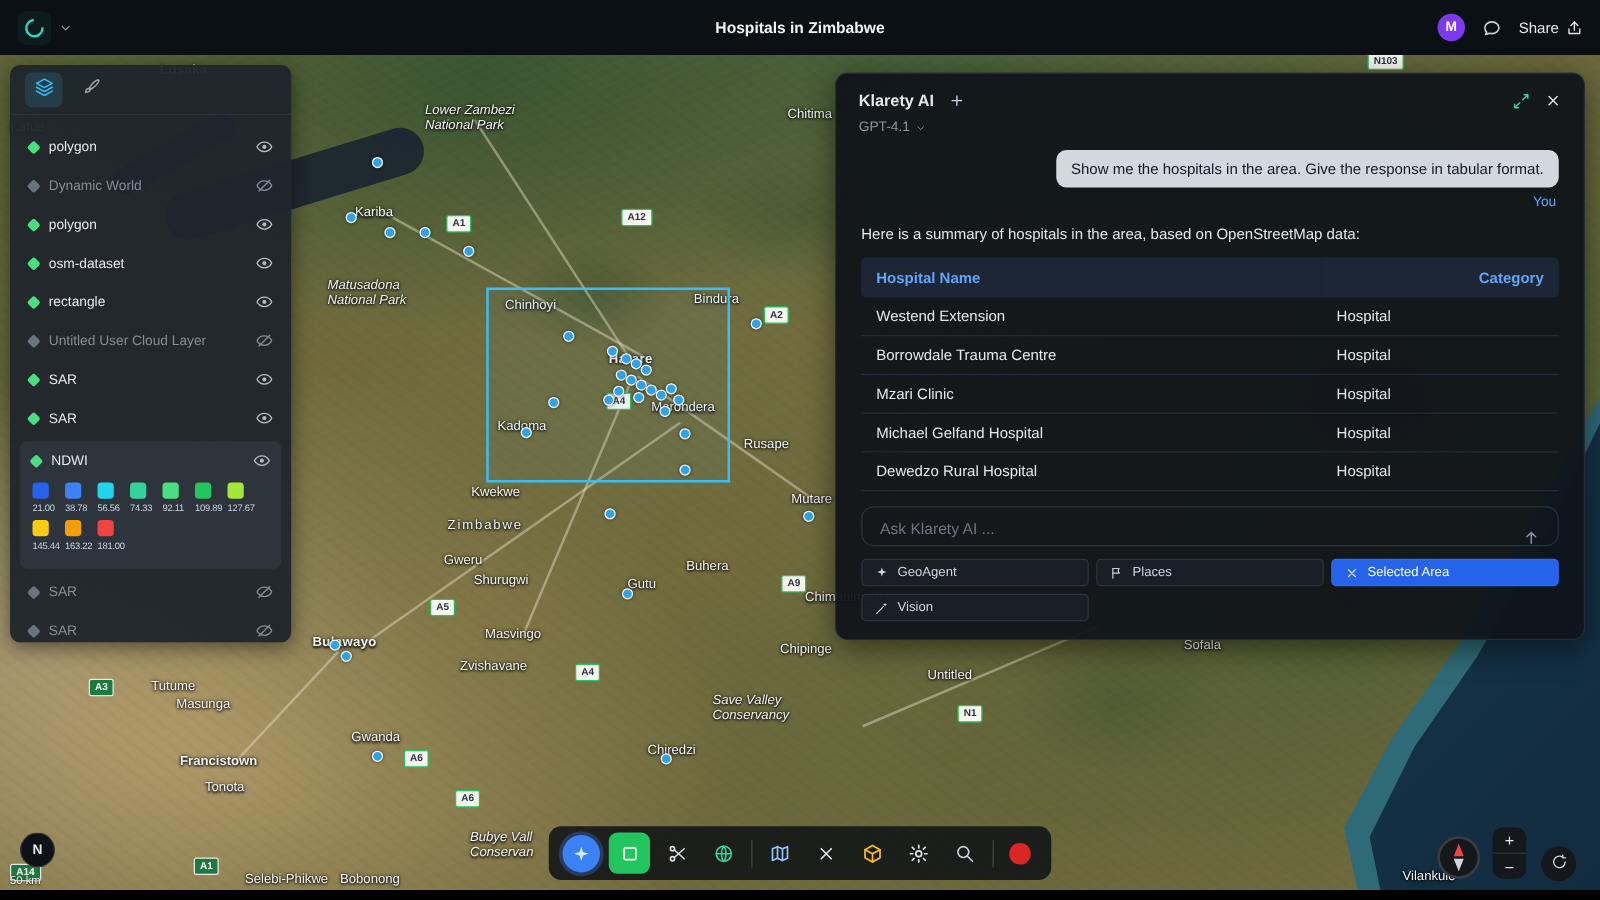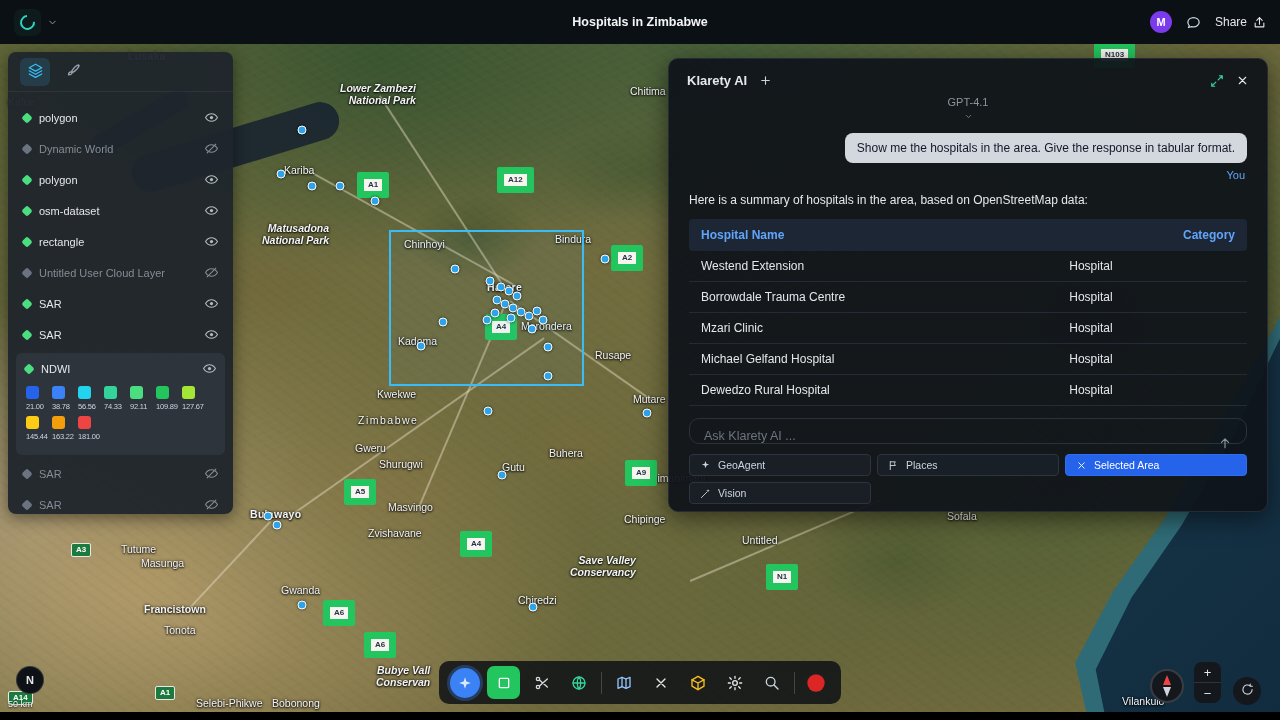--- a/index.html
+++ b/index.html
@@ -47,24 +47,24 @@
   .r2{left:290px;top:515px;width:310px;transform:rotate(-35deg);}
   .r3{left:418px;top:508px;width:220px;transform:rotate(-67deg);}
   .r4{left:510px;top:300px;width:172px;transform:rotate(35deg);}
   .r5{left:380px;top:95px;width:233px;transform:rotate(57deg);}
   .r6{left:185px;top:612px;width:125px;transform:rotate(-47deg);}
   .r7{left:690px;top:580px;width:206px;transform:rotate(-23deg);}
   #map-labels .mlabel { position:absolute; color:#f3f4f6; font-size:10.5px; white-space:pre-line; text-shadow:0 1px 2px rgba(0,0,0,.95), 0 0 3px rgba(0,0,0,.9); z-index:3; }
   .mlabel.city-lg { font-size:13px; font-weight:bold; letter-spacing:.3px; }
   .mlabel.city { font-size:12px; font-weight:bold; }
   .mlabel.town { font-size:10.5px; }
-  .mlabel.park { font-size:9px; font-style:italic; color:#d7e4bd; text-align:right;font-weight:bold; }
+  .mlabel.park { font-size:9px; font-style:italic; color:#d7e4bd; text-align:left; }
   .mlabel.country { font-size:19px; letter-spacing:1.5px; color:#fff; font-weight:normal; text-shadow:0 1px 3px rgba(0,0,0,.95),0 0 6px rgba(0,0,0,.8); }
   #road-badges .rbadge { position:absolute; font-size:8px; font-weight:bold; padding:1px 4px; border-radius:2px; z-index:3; line-height:1.2; }
-  .rbadge.white { background:#f6f5ef; color:#273244; border:7px solid #22c55e; }
+  .rbadge.white { background:#f6f5ef; color:#273244; border:1px solid #22c55e; }
   .rbadge.green { background:#1d7a3e; color:#fff; border:1px solid #e8e8e8; }
   .selection-rect { position:absolute; border:2px solid #38bdf8; background:rgba(56,189,248,.04); z-index:4; }
   #markers .marker { position:absolute; width:9px; height:9px; border-radius:50%; background:#2fa3e8; border:1.5px solid #fff; box-shadow:0 0 3px rgba(0,0,0,.6); transform:translate(-50%,-50%); z-index:5; }
 
   
   .topbar { position:absolute; left:0; top:0; width:1280px; height:44px; background:#0b1014; display:flex; align-items:center; padding:0 14px; z-index:50; }
   .tb-left { display:flex; align-items:center; gap:6px; }
   .logo { width:27px; height:27px; border-radius:7px; background:#0e1b1d; display:flex; align-items:center; justify-content:center; }
   .logo-ring { width:15px; height:15px; border:2.5px solid #2dd4bf; border-top-color:transparent; border-radius:50%; transform:rotate(40deg); }
   .tb-chev { color:#9ca3af; font-size:11px; display:inline-flex; }
@@ -95,21 +95,21 @@
   .sv { font-size:7.5px; color:#cbd5e1; margin-top:3px; letter-spacing:-.2px; }
 
   
   .chatpanel { position:absolute; left:668px; top:58px; width:600px; height:454px; background:rgba(15,19,25,.94); border:1px solid #242b34; border-radius:10px; z-index:40; box-shadow:0 6px 24px rgba(0,0,0,.5); display:flex; flex-direction:column; }
   .cp-head { display:flex; align-items:center; gap:12px; padding:14px 18px 6px; }
   .cp-title { color:#e5e7eb; font-size:13px; font-weight:bold; }
   .cp-plus { color:#cbd5e1; font-size:13px; display:inline-flex; }
   .cp-spacer { flex:1; }
   .cp-expand { color:#34d399; font-size:14px; display:inline-flex; }
   .cp-close { color:#e5e7eb; font-size:13px; display:inline-flex; }
-  .cp-model { display:flex; align-items:center; gap:4px; color:#8b939c; font-size:11px; padding:2px 18px 8px;flex-direction:column; }
+  .cp-model { display:flex; align-items:center; gap:4px; color:#8b939c; font-size:11px; padding:2px 18px 8px; }
   .cp-model .sm { font-size:9px; display:inline-flex; }
   .cp-messages { padding:4px 20px 0; flex:1; }
   .msg-user-wrap { display:flex; flex-direction:column; align-items:flex-end; }
   .msg-user { background:#d3d8de; color:#111827; font-size:12px; padding:8px 12px; border-radius:8px; max-width:86%; }
   .msg-you { color:#60a5fa; font-size:11px; margin:6px 2px 8px; }
   .msg-ai { color:#e5e7eb; font-size:12px; margin:4px 0 12px; }
   .hosp-table { width:100%; border-collapse:collapse; font-size:12px; }
   .hosp-table th { background:#1d2634; color:#60a5fa; text-align:left; font-weight:bold; padding:9px 12px; }
   .hosp-table th:first-child { width:66%; border-radius:4px 0 0 4px; }
   .hosp-table th:last-child { border-radius:0 4px 4px 0;text-align:right; }

